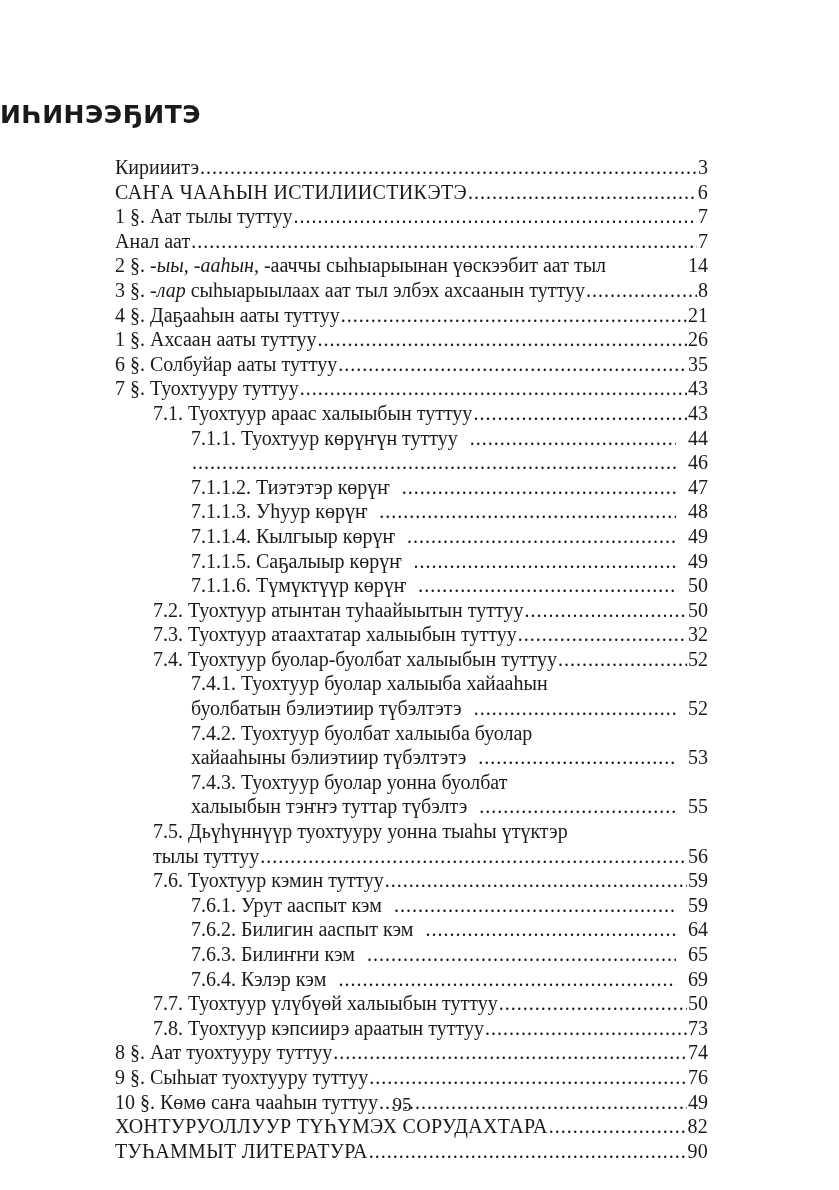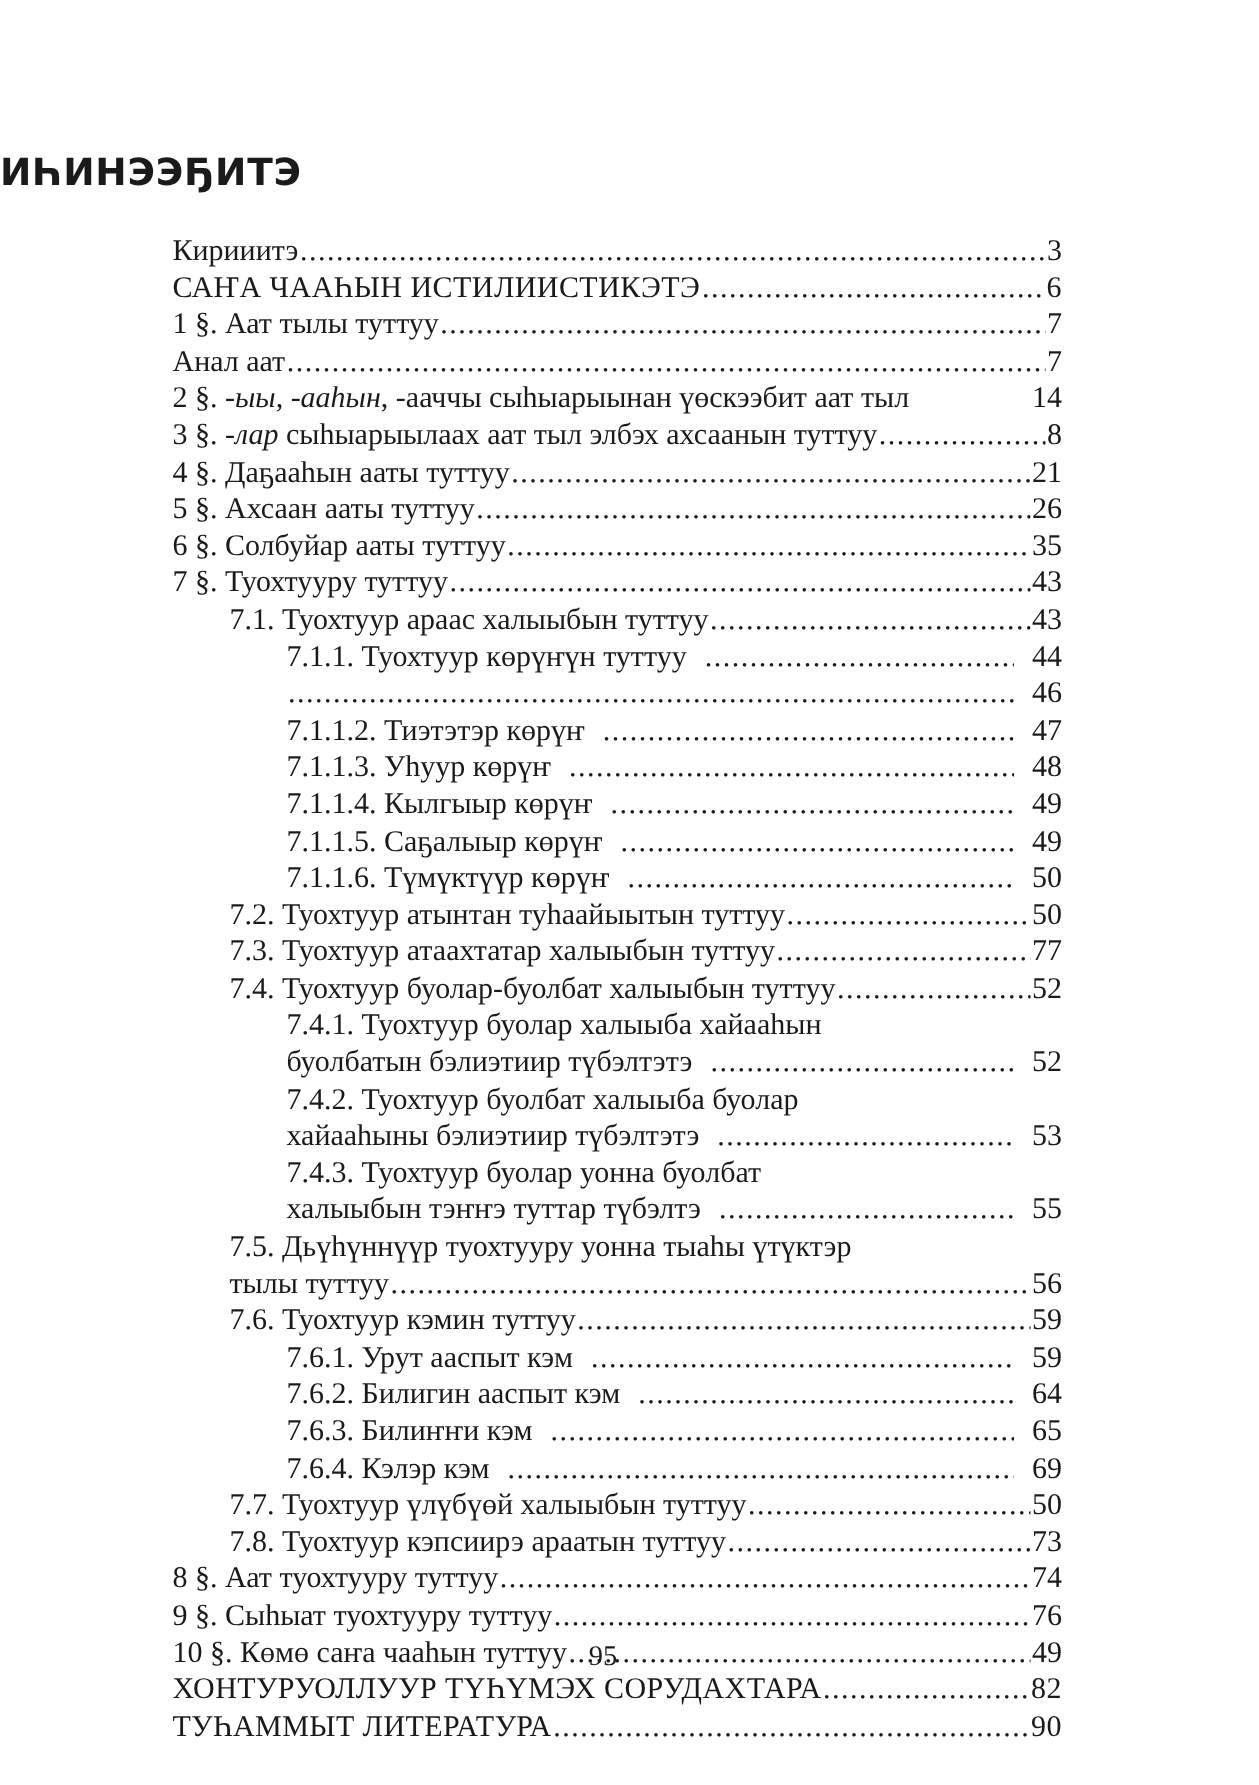--- a/index.html
+++ b/index.html
@@ -67,21 +67,21 @@
       <span class="label"><span>3 §. </span><i>-лар</i><span> сыһыарыылаах аат тыл элбэх ахсаанын туттуу</span></span>
       <span class="dots"></span>
       <span class="page">8</span>
     </div>
   <div class="row l0">
       <span class="label">4 §. Даҕааһын ааты туттуу</span>
       <span class="dots"></span>
       <span class="page">21</span>
     </div>
   <div class="row l0">
-      <span class="label">5 §. Ахсаан ааты туттуу</span>
+      <span class="label">1 §. Ахсаан ааты туттуу</span>
       <span class="dots"></span>
       <span class="page">26</span>
     </div>
   <div class="row l0">
       <span class="label">6 §. Солбуйар ааты туттуу</span>
       <span class="dots"></span>
       <span class="page">35</span>
     </div>
   <div class="row l0">
       <span class="label">7 §. Туохтууру туттуу </span>
@@ -128,21 +128,21 @@
       <span class="page">50</span>
     </div>
   <div class="row l1">
       <span class="label">7.2. Туохтуур атынтан туһаайыытын туттуу</span>
       <span class="dots"></span>
       <span class="page">50</span>
     </div>
   <div class="row l1">
       <span class="label">7.3. Туохтуур атаахтатар халыыбын туттуу</span>
       <span class="dots"></span>
-      <span class="page">77</span>
+      <span class="page">32</span>
     </div>
   <div class="row l1">
       <span class="label">7.4. Туохтуур буолар-буолбат халыыбын туттуу </span>
       <span class="dots"></span>
       <span class="page">52</span>
     </div>
 
   <div>
     <span class="wide-line cont2">7.4.1. Туохтуур буолар халыыба хайааһын</span>
     <div class="row l2">

